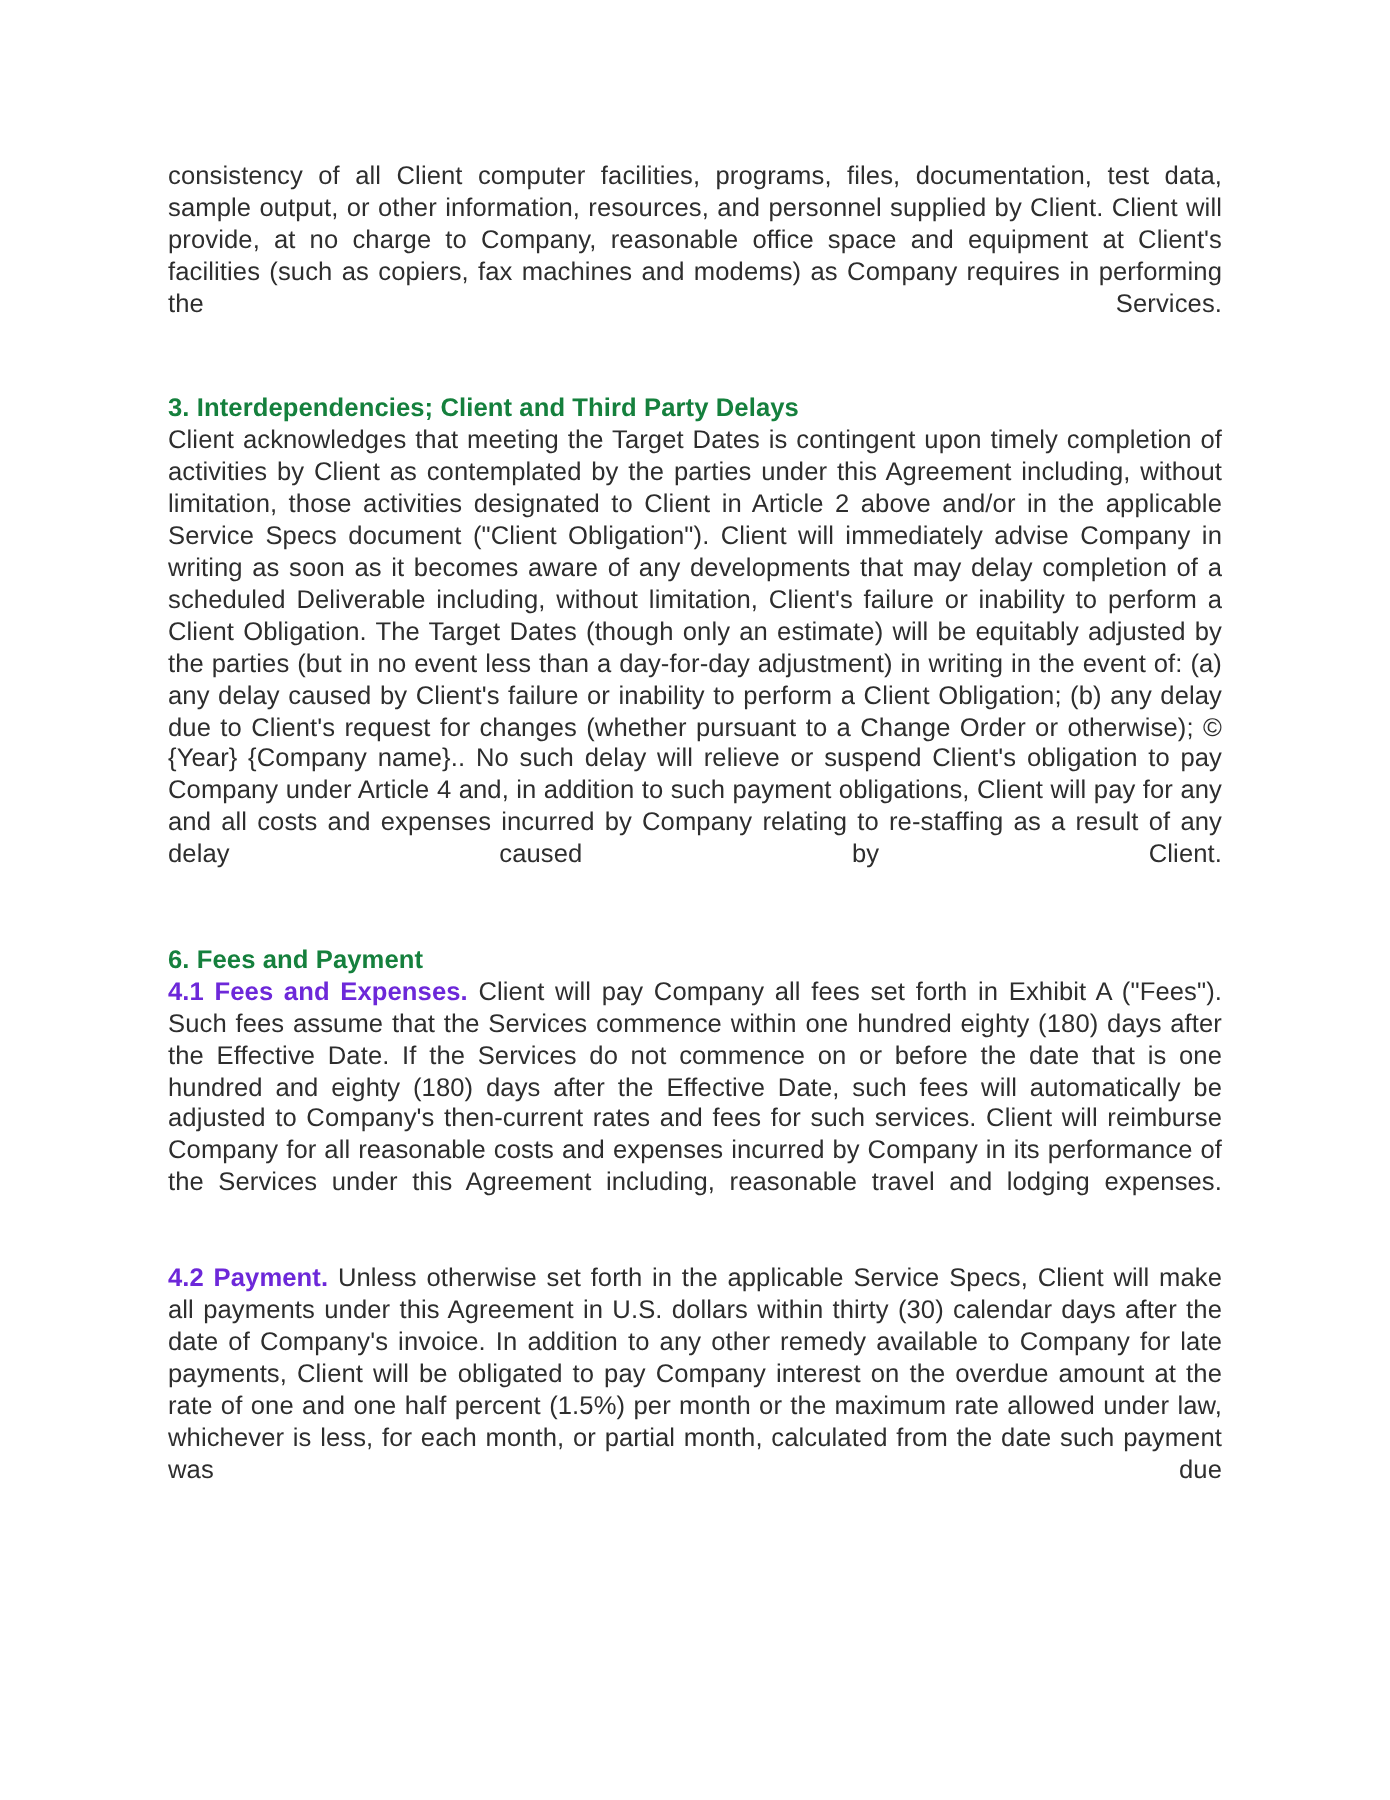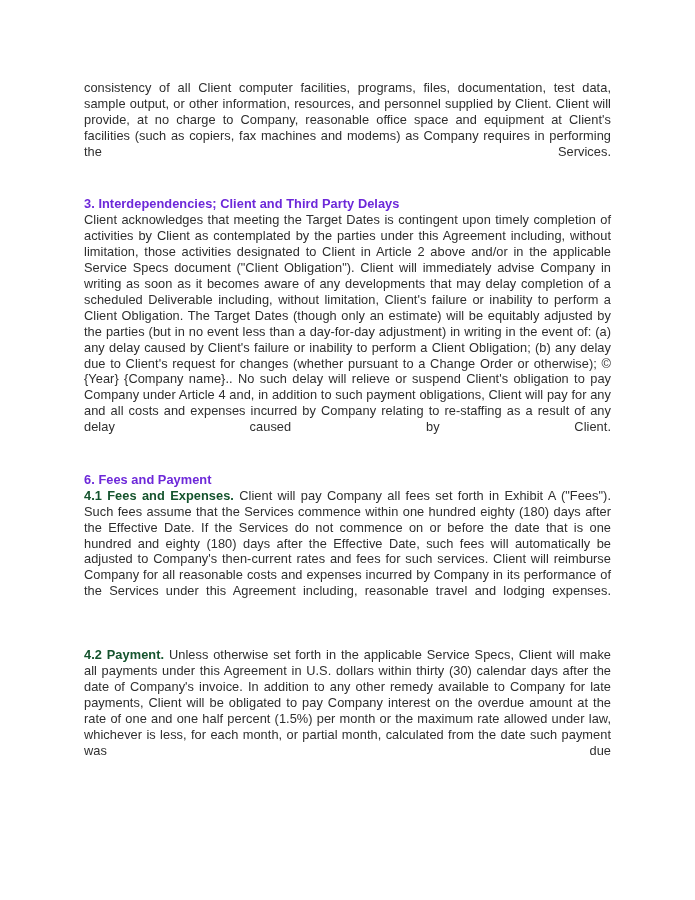--- a/index.html
+++ b/index.html
@@ -30,40 +30,40 @@
   p.body-para {
     margin: 0 0 0 0;
     font-size: 12.8px;
     line-height: 15.9px;
     text-align: justify;
     text-justify: inter-word;
     color: #2e2e2e;
     letter-spacing: 0.05px;
   }
   p.body-para.gap {
-    margin-top: 32px;
+    margin-top: 16px;
   }
   h2.section-heading {
     margin: 0;
     font-size: 12.8px;
     line-height: 15.9px;
     font-weight: bold;
-    color: #6d28d9;
+    color: #15803d;
     text-align: left;
     letter-spacing: 0.05px;
   }
   h2.section-heading.gap {
     margin-top: 21px;
   }
   .after-heading {
     margin-top: 20px;
   }
   .runin {
     font-weight: bold;
-    color: #14532d;
+    color: #6d28d9;
   }
   
   p.body-para::after {
     content: "";
     display: inline-block;
     width: 100%;
   }
 </style>
 </head>
 <body>

